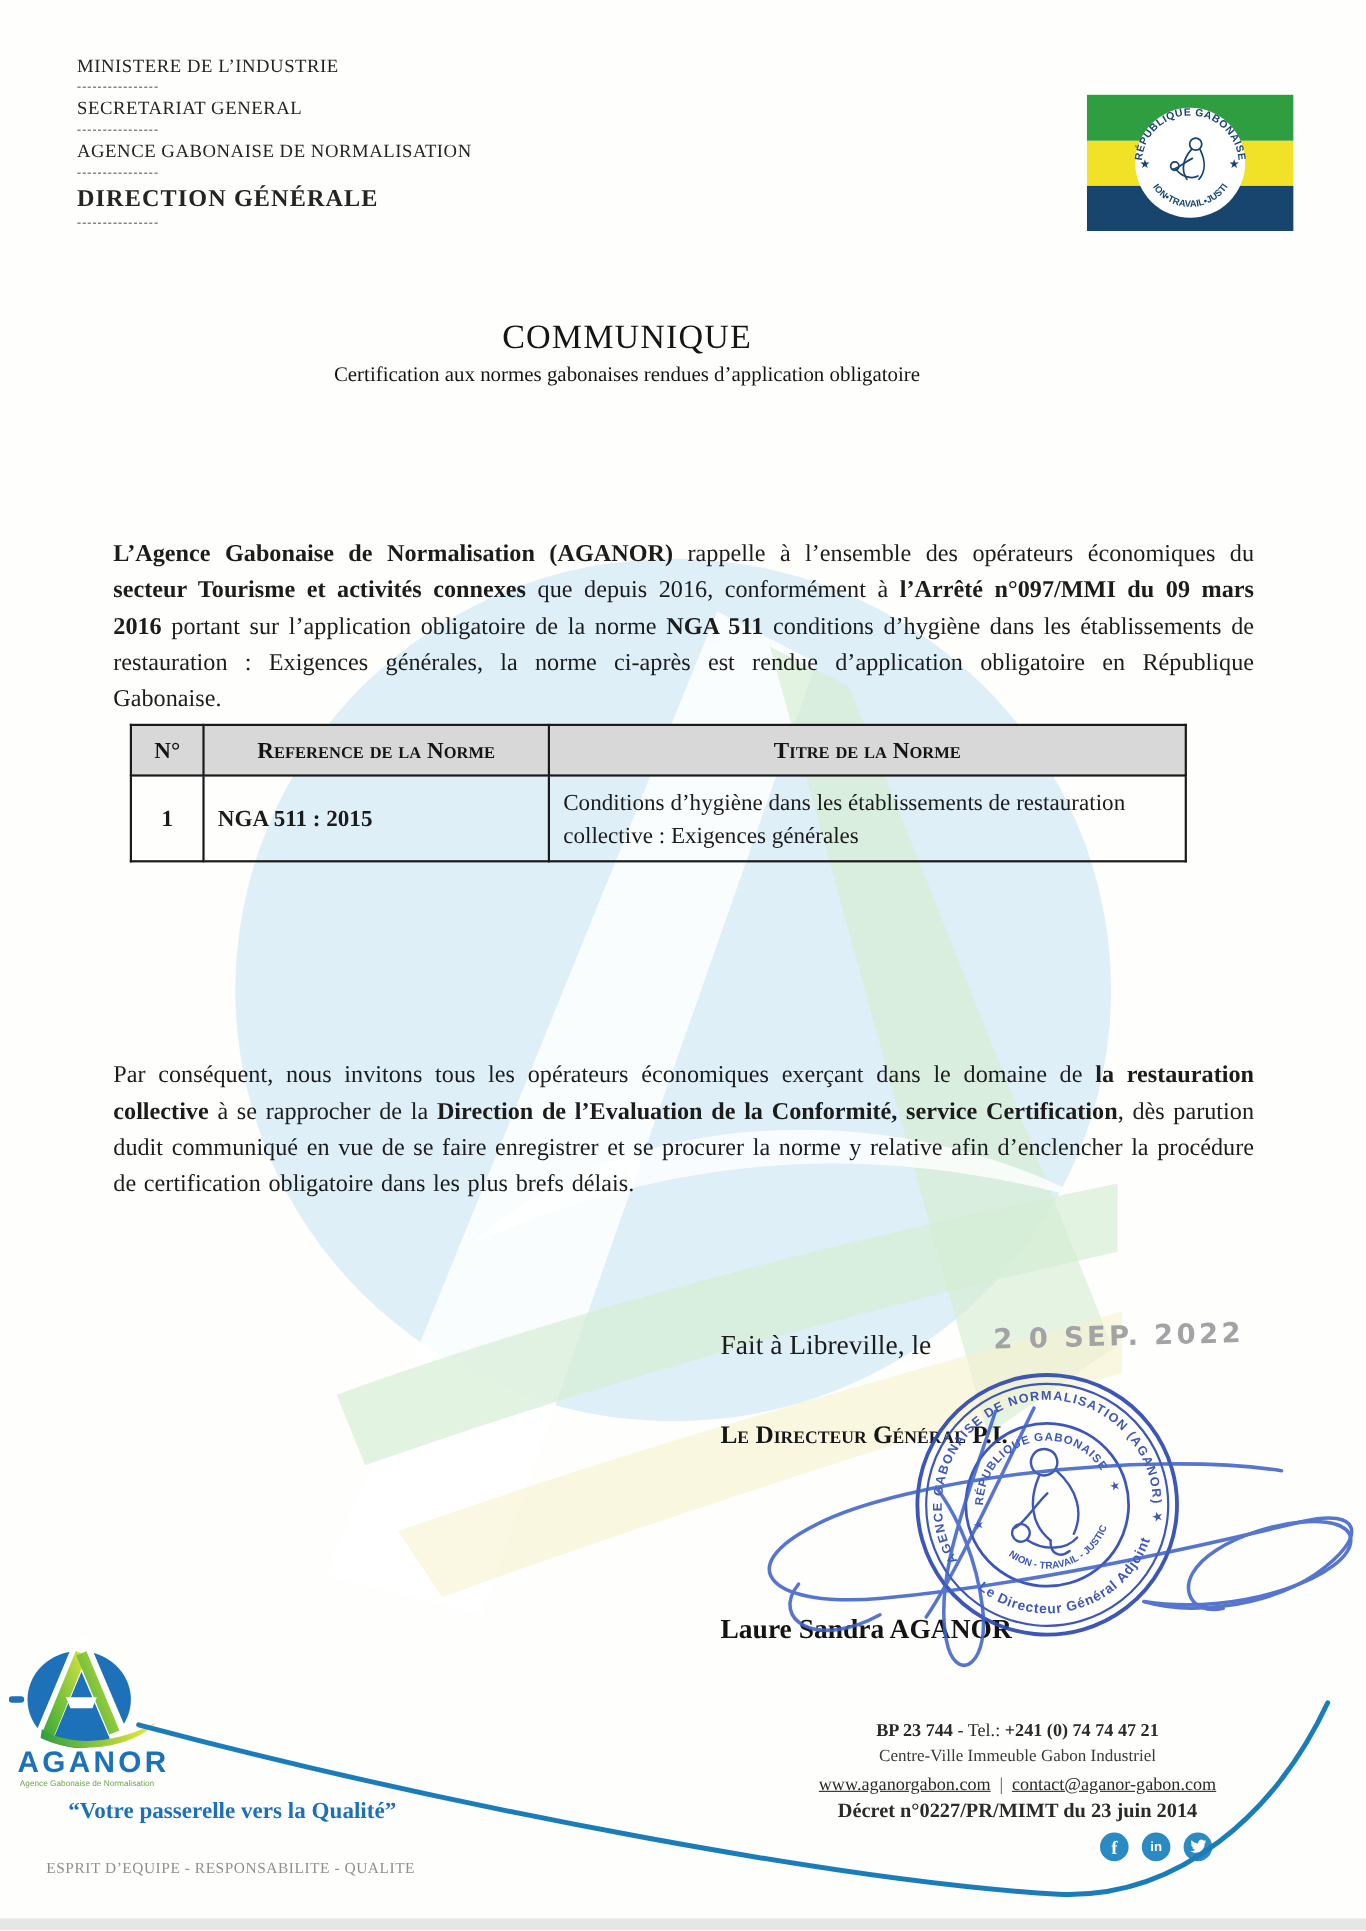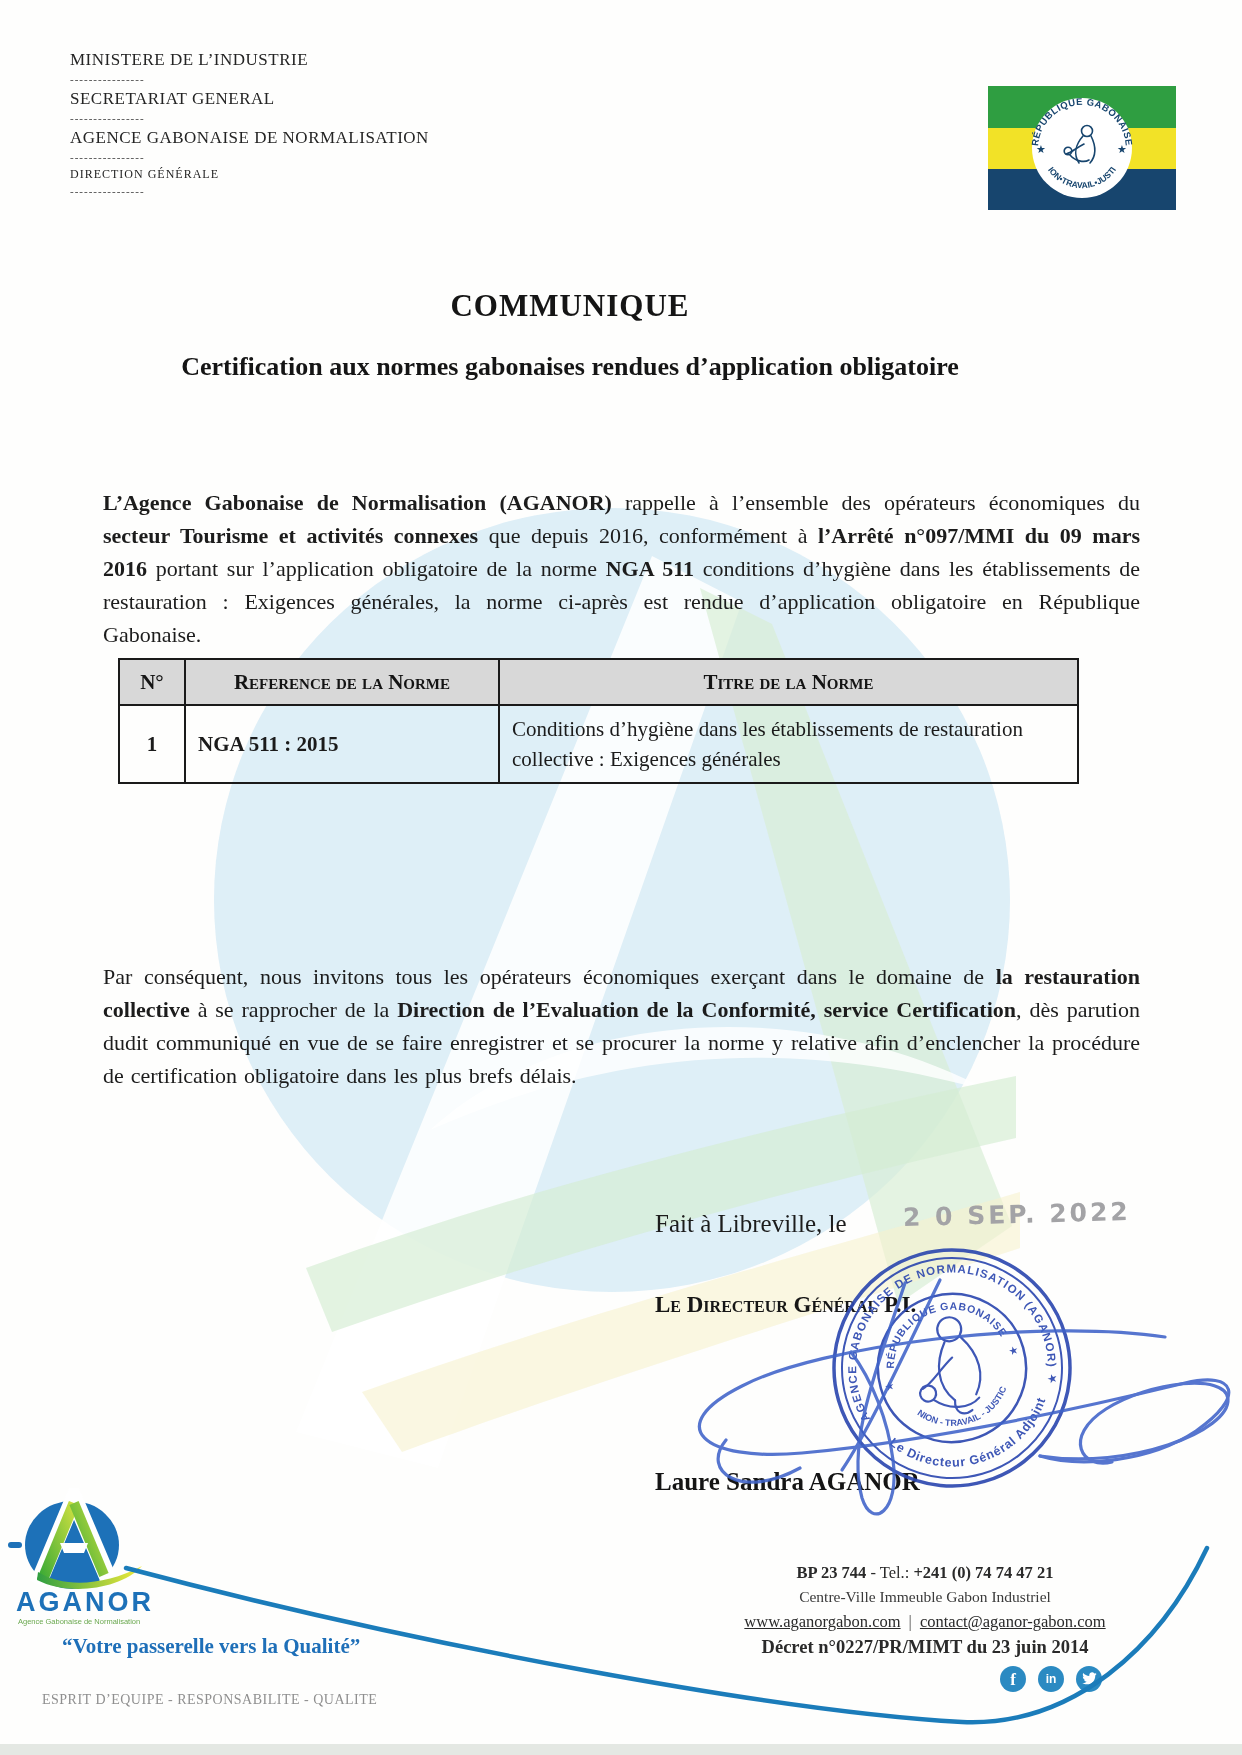--- a/index.html
+++ b/index.html
@@ -2,26 +2,26 @@
 <html><head>
 <meta charset="utf-8">
 <style>
   html,body{margin:0;padding:0;background:#ffffff;}
   .page{position:relative;width:1242px;height:1755px;background:#fefefd;overflow:hidden;
         font-family:"Liberation Serif",serif;color:#1b1b1b;}
   .abs{position:absolute;}
   
   .letterhead{left:70px;top:50px;width:400px;}
   .lh-line{font-size:17px;letter-spacing:.5px;color:#242424;}
-  .lh-line.bold{font-weight:normal;font-size:12px;letter-spacing:1px;}
+  .lh-line.bold{font-weight:bold;font-size:22px;letter-spacing:1px;}
   .lh-dash{font-size:11px;letter-spacing:1px;color:#3a3a3a;line-height:14px;margin:2px 0 3px 0;}
   
   .title-block{left:50px;top:288px;width:1040px;text-align:center;}
-  .doc-title{font-size:31px;font-weight:bold;letter-spacing:1px;color:#151515;}
-  .doc-subtitle{font-size:26px;font-weight:bold;margin-top:28px;color:#151515;}
+  .doc-title{font-size:31px;font-weight:normal;letter-spacing:1px;color:#151515;}
+  .doc-subtitle{font-size:19px;font-weight:normal;margin-top:6px;color:#151515;}
   
   .para{left:103px;width:1037px;font-size:22px;line-height:33px;text-align:justify;word-spacing:1.5px;color:#1c1c1c;}
   .p1{top:464px;}
   .p2{top:845px;}
   .p3{top:938px;}
   
   .norm-table{left:118px;top:658px;border-collapse:collapse;}
   .norm-table td,.norm-table th{border:2px solid #1a1a1a;vertical-align:middle;}
   .norm-table th{background:#d8d8d8;font-variant:small-caps;font-weight:bold;font-size:21px;
                  padding:7px 6px;text-align:center;color:#141414;}

